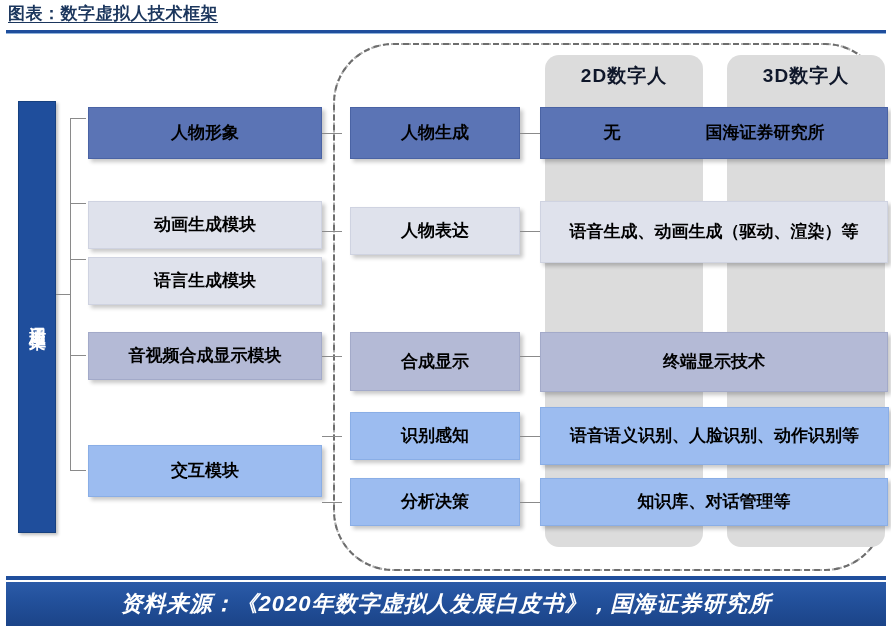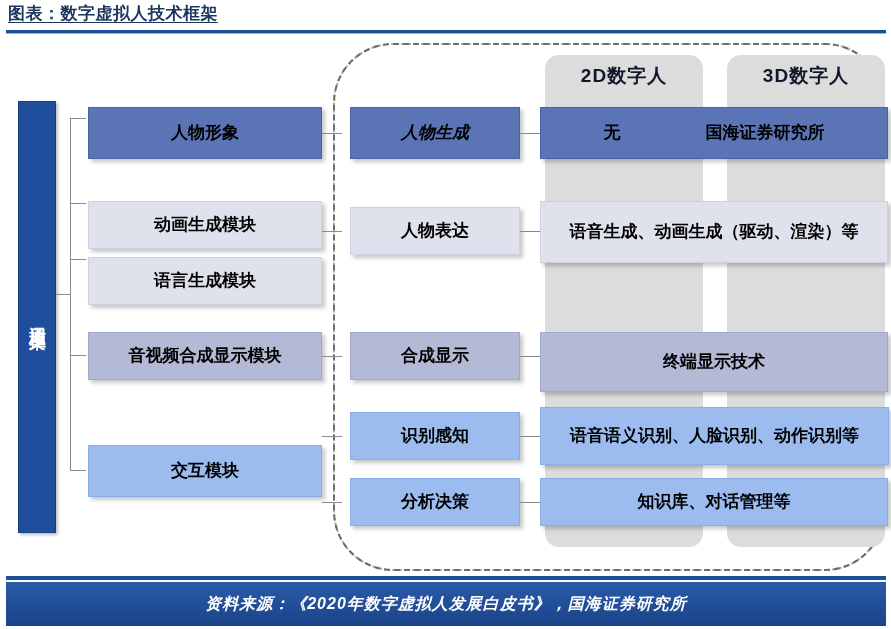--- a/index.html
+++ b/index.html
@@ -177,21 +177,21 @@
     top: 582px;
     width: 880px;
     height: 44px;
     background: linear-gradient(180deg,#2c5ba8 0%,#23519c 40%,#1b4488 100%);
     display: flex;
     align-items: center;
     justify-content: center;
   }
   #footer-text {
     color: #ffffff;
-    font-size: 16px;
+    font-size: 22px;
     font-style: italic;
     font-weight: bold;
     letter-spacing: 1px;
     white-space: nowrap;
   }
 </style>
 </head>
 <body>
 
 <div id="title-bar">
@@ -240,30 +240,30 @@
 
   <div class="conn-stub" style="left:322px; top:98px;"></div>
   <div class="conn-stub" style="left:322px; top:196px;"></div>
   <div class="conn-stub" style="left:322px; top:321px;"></div>
   <div class="conn-stub" style="left:322px; top:401px;"></div>
   <div class="conn-stub" style="left:322px; top:467px;"></div>
 
   <div class="box grayblue col3" style="left:350px; top:172px; width:170px; height:48px;">
     <span>人物表达</span>
   </div>
-  <div class="box purplegray col3" style="left:350px; top:297px; width:170px; height:48px;">
+  <div class="box purplegray col3" style="left:350px; top:297px; width:170px; height:59px;">
     <span>合成显示</span>
   </div>
   <div class="box lightblue col3" style="left:350px; top:377px; width:170px; height:48px;">
     <span>识别感知</span>
   </div>
   <div class="box lightblue col3" style="left:350px; top:443px; width:170px; height:48px;">
     <span>分析决策</span>
   </div>
-  <div class="box blue-dark col3" style="left:350px; top:72px; width:170px; height:52px;font-style:italic;">
+  <div class="box blue-dark col3" style="left:350px; top:72px; width:170px; height:52px;">
     <span>人物生成</span>
   </div>
 
   <div class="conn-stub" style="left:520px; top:98px;"></div>
   <div class="conn-stub" style="left:520px; top:196px;"></div>
   <div class="conn-stub" style="left:520px; top:321px;"></div>
   <div class="conn-stub" style="left:520px; top:401px;"></div>
   <div class="conn-stub" style="left:520px; top:467px;"></div>
 
   <div class="box grayblue col4" style="left:540px; top:166px; width:348px; height:62px;text-align:right;">

